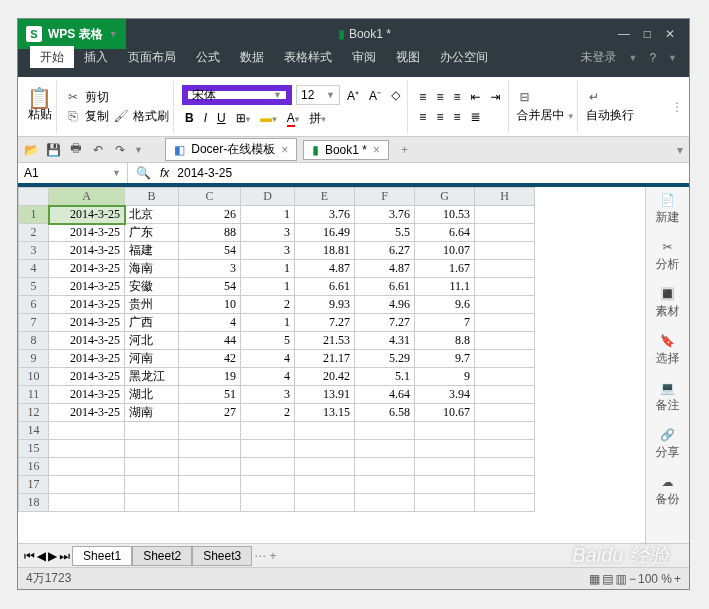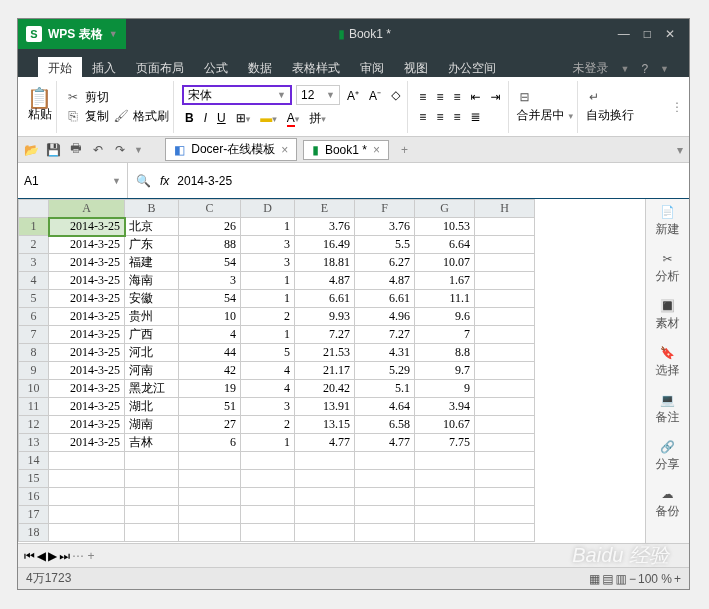--- a/index.html
+++ b/index.html
@@ -4,35 +4,35 @@
 <style>
 *{box-sizing:border-box;margin:0;padding:0;font-family:"Microsoft YaHei",sans-serif;font-size:12px;user-select:none}
 body{background:#f0f0f0;width:709px;height:609px;overflow:hidden;position:relative}
 .window{position:absolute;left:17px;top:18px;width:673px;height:572px;background:#fff;border:1px solid #888;display:flex;flex-direction:column}
 .titlebar{height:30px;background:#2f3b40;display:flex;align-items:center;color:#fff}
 .app-logo{background:#0a8f3c;height:30px;display:flex;align-items:center;padding:0 8px;gap:6px;font-weight:bold}
 .app-logo .s{background:#fff;color:#0a8f3c;width:16px;height:16px;display:flex;align-items:center;justify-content:center;font-size:11px;border-radius:2px}
 .title-doc{flex:1;text-align:center;display:flex;align-items:center;justify-content:center;gap:4px;color:#ddd}
 .win-btns{display:flex;gap:14px;padding:0 14px;color:#ccc}
 .win-btns span{cursor:pointer}
-.menubar{height:28px;background:#2f3b40;display:flex;align-items:flex-end;color:#ddd;padding:0 20px;gap:2px}
+.menubar{height:28px;background:#2f3b40;display:flex;align-items:flex-start;color:#ddd;padding:0 12px;gap:2px}
 .menubar .m{padding:4px 10px;cursor:pointer}
 .menubar .m.active{background:#fff;color:#333}
 .menubar .right{margin-left:auto;display:flex;align-items:center;gap:12px;color:#aaa}
 .ribbon{height:60px;background:#fff;border-bottom:1px solid #ccc;display:flex;align-items:center;padding:0 6px;gap:4px}
 .rgrp{display:flex;flex-direction:column;gap:2px;padding:0 4px;border-right:1px solid #e0e0e0;height:52px;justify-content:center}
 .rrow{display:flex;align-items:center;gap:4px}
 .ico{width:16px;height:16px;display:inline-flex;align-items:center;justify-content:center;color:#555}
 .paste-big{display:flex;flex-direction:column;align-items:center;padding:0 4px;border-right:1px solid #e0e0e0;height:52px;justify-content:center}
-.font-sel{border:2px solid #6d28d9;height:20px;padding:0 4px;display:flex;align-items:center;width:110px;justify-content:space-between}
+.font-sel{border:6px solid #6d28d9;height:20px;padding:0 4px;display:flex;align-items:center;width:110px;justify-content:space-between}
 .size-sel{border:1px solid #ccc;height:20px;padding:0 4px;width:44px;display:flex;align-items:center;justify-content:space-between}
 .btn-sm{border:1px solid transparent;padding:1px 2px;cursor:pointer}
 .qat{height:26px;background:#e8e8e8;border-bottom:1px solid #ccc;display:flex;align-items:center;padding:0 6px;gap:6px}
 .tab-doc{background:#fff;border:1px solid #aaa;padding:2px 8px;display:flex;align-items:center;gap:6px}
-.formula-bar{height:36px;background:#fff;border-bottom:1px solid #0c4a6e;display:flex;align-items:center}
+.formula-bar{height:24px;background:#fff;border-bottom:4px solid #0c4a6e;display:flex;align-items:center}
 .name-box{width:110px;border-right:1px solid #ccc;padding:0 6px;display:flex;align-items:center;justify-content:space-between;height:100%}
 .fx-area{display:flex;align-items:center;gap:8px;padding:0 8px;flex:1}
 .grid-wrap{flex:1;display:flex;overflow:hidden}
 .grid{flex:1;overflow:auto;position:relative;background:#fff}
 table{border-collapse:collapse;table-layout:fixed}
 th,td{border:1px solid #ccc;height:18px;padding:0 4px;font-size:12px;font-family:"SimSun",serif;white-space:nowrap;overflow:hidden}
 th{background:#e8ecee;text-align:center;font-weight:normal;color:#555}
 th.rowh{width:30px}
 td.num{text-align:right}
 td.txt{text-align:left}
@@ -332,31 +332,20 @@
               <td class="colA num">2014-3-25</td>
               <td class="colB txt">湖南</td>
               <td class="colC num">27</td>
               <td class="colD num">2</td>
               <td class="colE num">13.15</td>
               <td class="colF num">6.58</td>
               <td class="colG num">10.67</td>
               <td class="colH num"></td>
             </tr>
             <tr>
-              <th class="rowh">13</th>
-              <td class="colA num">2014-3-25</td>
-              <td class="colB txt">吉林</td>
-              <td class="colC num">6</td>
-              <td class="colD num">1</td>
-              <td class="colE num">4.77</td>
-              <td class="colF num">4.77</td>
-              <td class="colG num">7.75</td>
-              <td class="colH num"></td>
-            </tr>
-            <tr>
               <th class="rowh">14</th>
               <td class="colA num"></td>
               <td class="colB txt"></td>
               <td class="colC num"></td>
               <td class="colD num"></td>
               <td class="colE num"></td>
               <td class="colF num"></td>
               <td class="colG num"></td>
               <td class="colH num"></td>
             </tr>
@@ -437,20 +426,21 @@
           <span>备份</span>
         </div>
       </div>
   </div>
 
   <div class="sheets">
     <span>⏮</span>
     <span>◀</span>
     <span>▶</span>
     <span>⏭</span>
+    <span id="sheet-tabs"><span class="sheet-tab">Sheet1</span><span class="sheet-tab inactive">Sheet2</span><span class="sheet-tab inactive">Sheet3</span></span>
     <span style="color:#888">⋯ +</span>
   </div>
 
   <div class="status">
     <span>4万1723</span>
     <span class="spacer"></span>
     <span>▦</span>
     <span>▤</span>
     <span>▥</span>
     <span>−</span>

